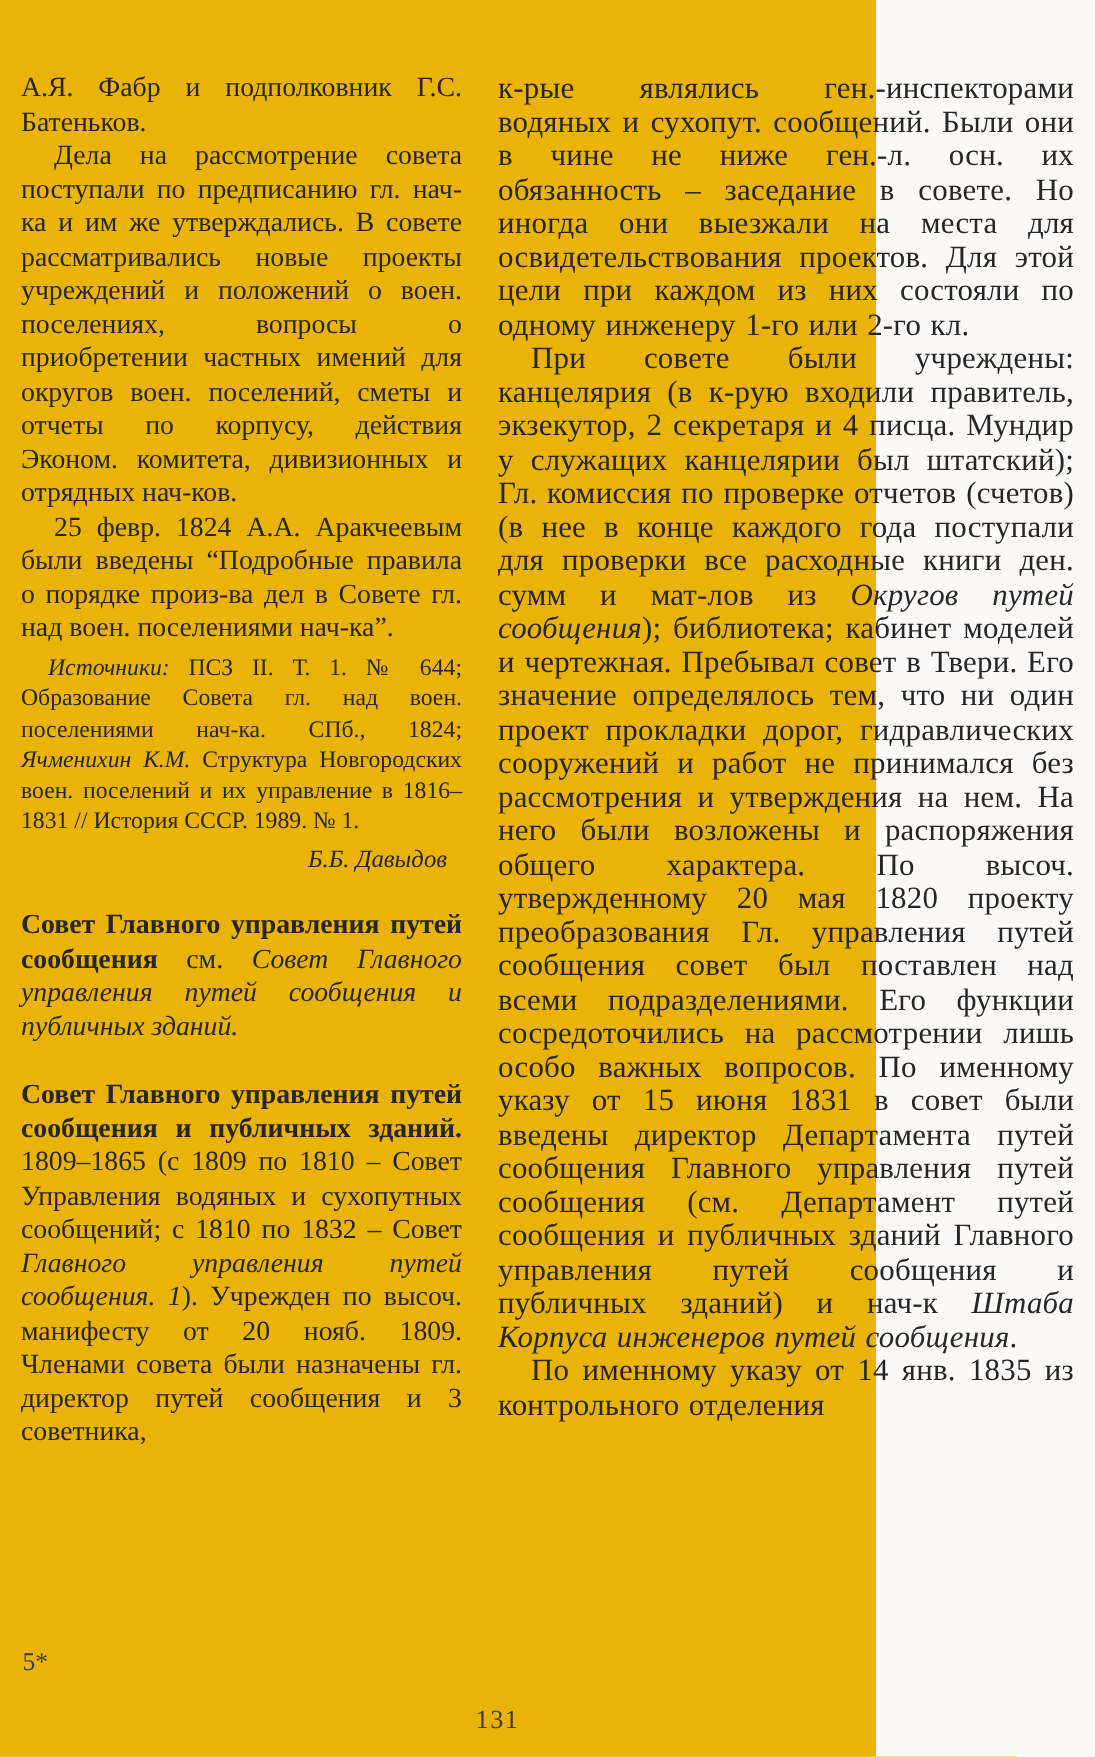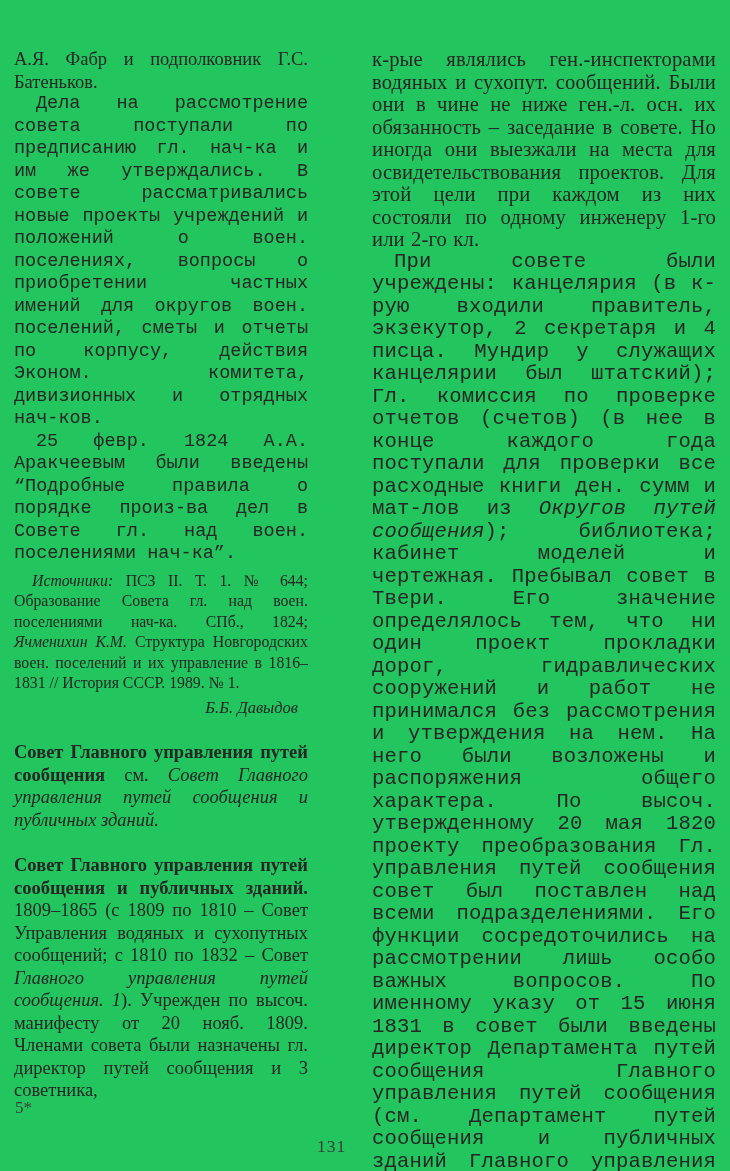--- a/index.html
+++ b/index.html
@@ -5,45 +5,44 @@
   html, body { margin: 0; padding: 0; }
   body {
     width: 730px; height: 1171px;
     background: #fbfaf8;
     overflow: hidden;
     font-family: "Liberation Serif", "DejaVu Serif", serif;
     color: #262626;
   }
   .page {
     position: relative;
-    width: 730px; height: 1171px;
+    width: 584px; height: 1171px;
     box-sizing: border-box;
     padding: 48px 14px 0 14px;
-    background: #22c55e;
+    background: #eab308;
   }
   .columns {
     display: grid;
     grid-template-columns: 294px 384px;
     column-gap: 24px;
     align-items: start;
   }
   p { margin: 0; }
   .body {
     font-size: 18.5px;
     line-height: 22.5px;
     text-align: justify;
   }
   .col-right .body {
     font-size: 20.6px;
     line-height: 22.5px;
     word-spacing: 1px;
     letter-spacing: 0.15px;
-    margin-left: 40px;
   }
-  .ind { text-indent: 22px; font-family: Liberation Mono, monospace; }
+  .ind { text-indent: 22px; }
   .b { font-weight: bold; }
   .i { font-style: italic; }
   .sources {
     margin-top: 5px;
     font-size: 15.8px;
     line-height: 20.6px;
     text-align: justify;
     text-indent: 18px;
   }
   .author {

